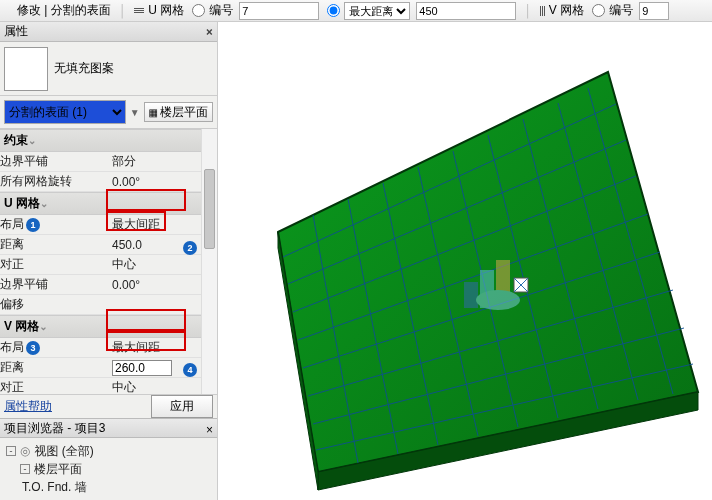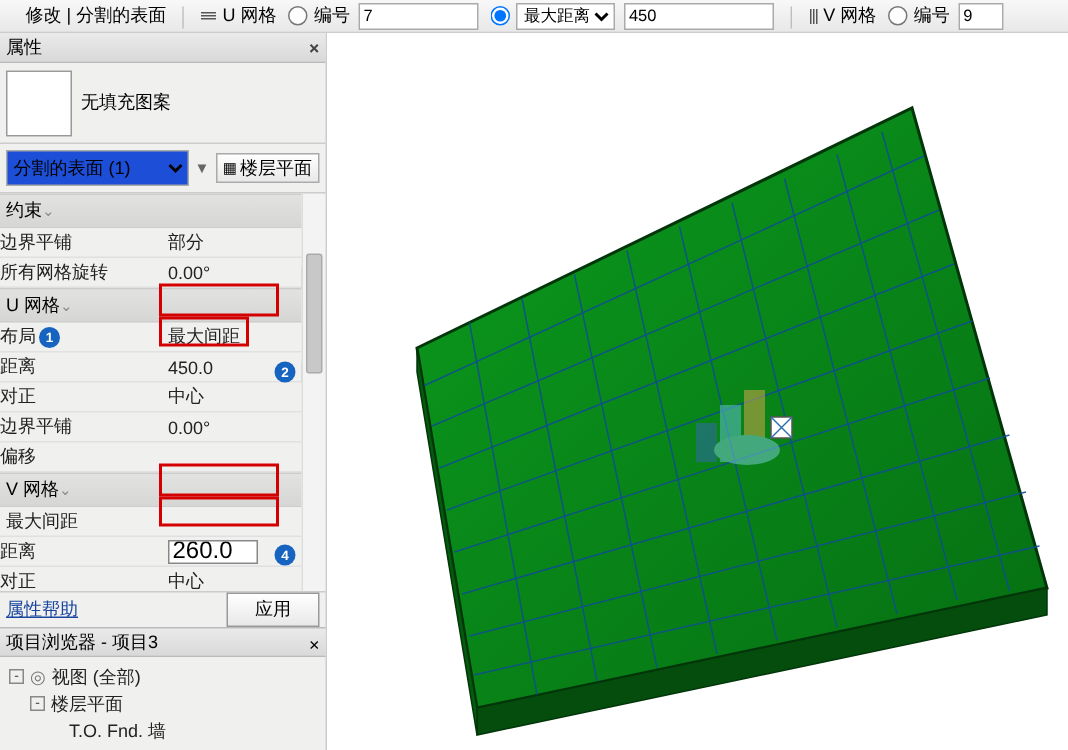--- a/index.html
+++ b/index.html
@@ -16,38 +16,38 @@
 .toolbar input[type=radio]{margin:0 2px}
 .panel-l{position:absolute;left:0;top:22px;width:218px;height:478px;background:#f0f0ee;border-right:1px solid #ccc;display:flex;flex-direction:column}
 .panel-title{height:20px;background:linear-gradient(#eaeaea,#d9d9d9);border-bottom:1px solid #bbb;display:flex;align-items:center;justify-content:space-between;padding:0 4px}
 .panel-title .closebtn{font-family:monospace;font-weight:bold;cursor:pointer;color:#444}
 .props-head{display:flex;align-items:center;height:54px;padding:4px;gap:6px;border-bottom:1px solid #ccc}
 .props-thumb{width:44px;height:44px;border:1px solid #999;background:#fff}
 .props-selector{display:flex;align-items:center;padding:4px;gap:4px;border-bottom:1px solid #ccc}
 .props-selector select{flex:1;height:24px;border:1px solid #aaa;background:#1d4ed8}
 .edit-type-btn{display:flex;align-items:center;gap:2px;height:20px;border:1px solid #aaa;background:linear-gradient(#fff,#e8e8e8);padding:0 4px;cursor:pointer}
 .prop-grid{flex:1;overflow:hidden;position:relative}
-.prop-section{background:linear-gradient(#e2e2e0,#d6d6d4);border-top:1px solid #ccc;border-bottom:1px solid #ccc;padding:2px 4px;font-weight:normal;display:flex;align-items:center}
+.prop-section{background:linear-gradient(#e2e2e0,#d6d6d4);border-top:1px solid #ccc;border-bottom:1px solid #ccc;padding:2px 4px;font-weight:bold;display:flex;align-items:center}
 .prop-section .exp{color:#888;font-size:10px}
 .prop-row{display:flex;height:20px;align-items:center;border-bottom:1px solid #e0e0e0}
 .prop-row .k{width:108px;padding-left:0;color:#222;overflow:hidden;white-space:nowrap}
 .prop-row .v{flex:1;padding-left:4px;color:#222;position:relative}
-.prop-row .v input{width:60px;border:1px solid #888;height:16px;padding:0 2px;font-size:16px}
+.prop-row .v input{width:60px;border:1px solid #888;height:16px;padding:0 2px;font-size:12px}
 .badge{display:inline-flex;width:14px;height:14px;border-radius:50%;background:#1664c0;color:#fff;font-size:9px;align-items:center;justify-content:center;font-weight:bold;margin-left:2px}
 .redbox{position:absolute;border:2px solid #d40000;pointer-events:none}
 .eq-icon{position:absolute;right:2px;top:3px;width:14px;height:14px;background:linear-gradient(#fff,#ddd);border:1px solid #888;font-size:9px;display:flex;align-items:center;justify-content:center}
 .prop-footer{display:flex;height:24px;align-items:center;padding:0 4px;border-top:1px solid #ccc}
 .prop-footer .link{color:#1a46a0;text-decoration:underline;cursor:pointer}
 .prop-footer .apply{margin-left:auto;padding:2px 18px;border:1px solid #999;background:linear-gradient(#fff,#e8e8e8);cursor:pointer}
 .browser-title{height:20px;background:linear-gradient(#eaeaea,#d9d9d9);border-top:1px solid #bbb;border-bottom:1px solid #bbb;display:flex;align-items:flex-end;justify-content:space-between;padding:0 4px}
 .tree{padding:4px 6px;color:#222}
 .tree .node{display:flex;align-items:center;gap:4px;height:18px}
 .tree .exp-box{width:10px;height:10px;border:1px solid #888;display:flex;align-items:center;justify-content:center;font-size:9px;line-height:9px;font-family:monospace;color:#444}
 .tree .ind1{margin-left:14px}
-.tree .ind2{margin-left:40px}
+.tree .ind2{margin-left:16px}
 .viewport{position:absolute;left:218px;top:22px;right:0;bottom:0;background:#fff}
 .viewport svg{width:100%;height:100%}
 .watermark{position:absolute;left:240px;top:230px;display:flex;align-items:center;gap:8px;opacity:.55;pointer-events:none}
 .watermark .txt{font-size:28px;letter-spacing:2px;color:#cfa64a;font-weight:bold}
 .scrollbar-v{position:absolute;right:0;top:0;bottom:0;width:16px;background:#f3f3f3;border-left:1px solid #ddd}
 .scrollbar-v .thumb{position:absolute;left:2px;right:2px;top:40px;height:80px;background:#c8c8c8;border:1px solid #aaa;border-radius:2px}
 </style>
 </head>
 <body>
 
@@ -143,20 +143,21 @@
     <div class="prop-row">
         <div class="k">偏移</div>
         <div class="v"></div>
       </div>
 
     <div class="prop-section">
         <span>V 网格</span>
         <span class="exp">⌄</span>
       </div>
     <div class="prop-row">
+        <div class="k"><span>布局</span><span class="badge">3</span></div>
         <div class="v">最大间距</div>
       </div>
     <div class="prop-row">
         <div class="k">距离</div>
         <div class="v"><input type="text" value="260.0" style=""><span class="badge" style="position:absolute;right:20px;top:3px">4</span></div>
       </div>
     <div class="prop-row">
         <div class="k">对正</div>
         <div class="v">中心</div>
       </div>

